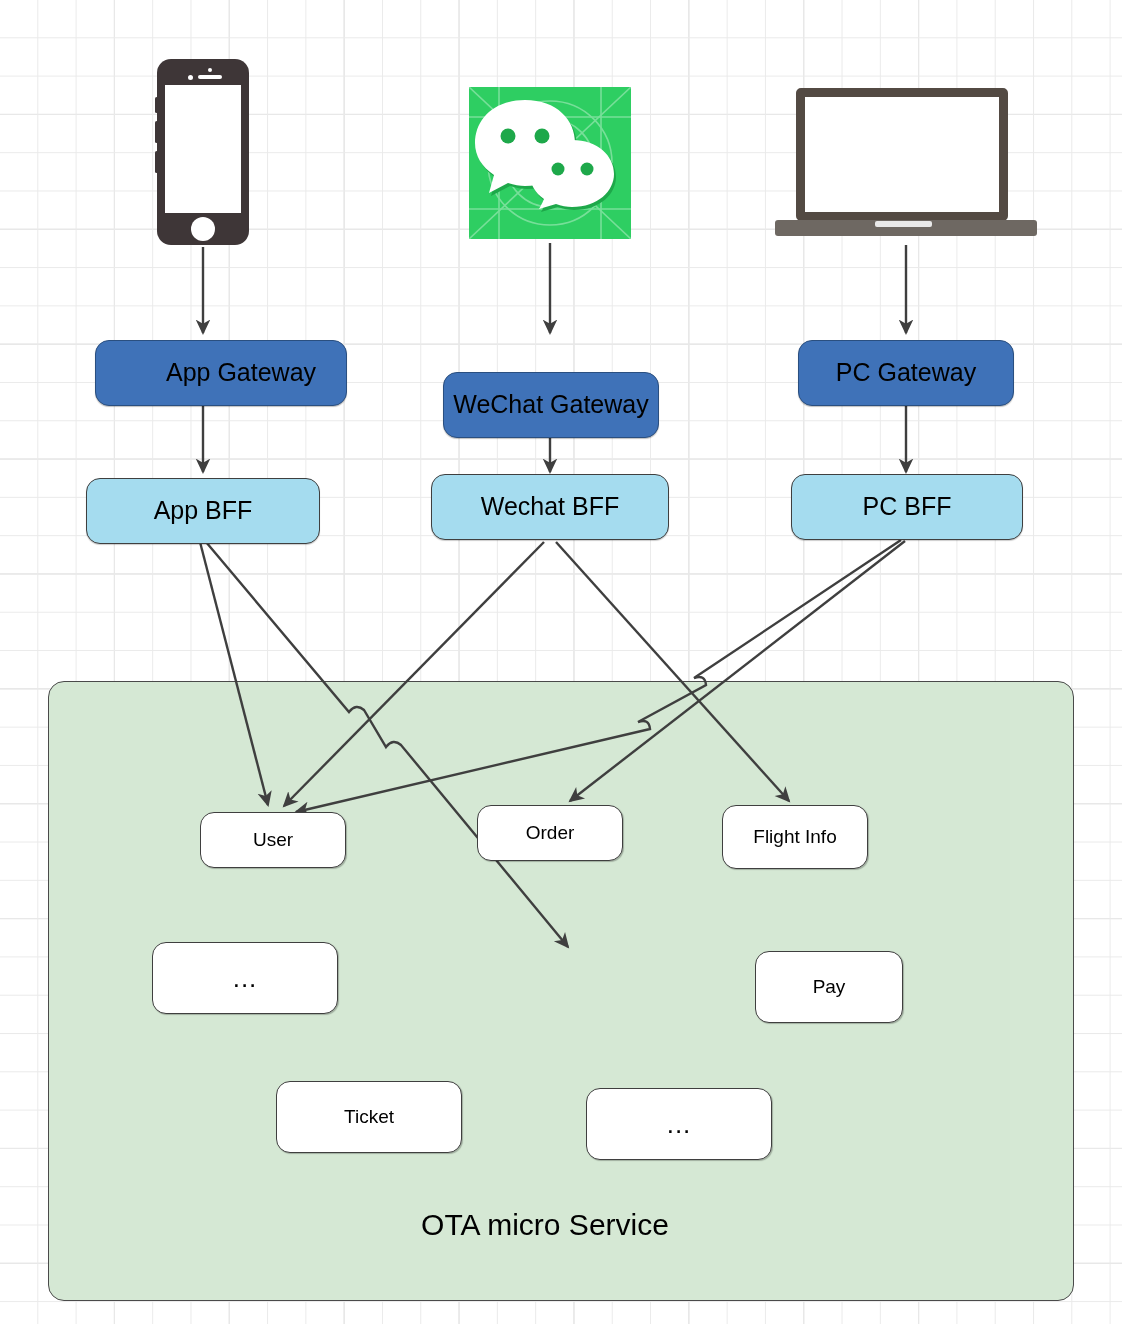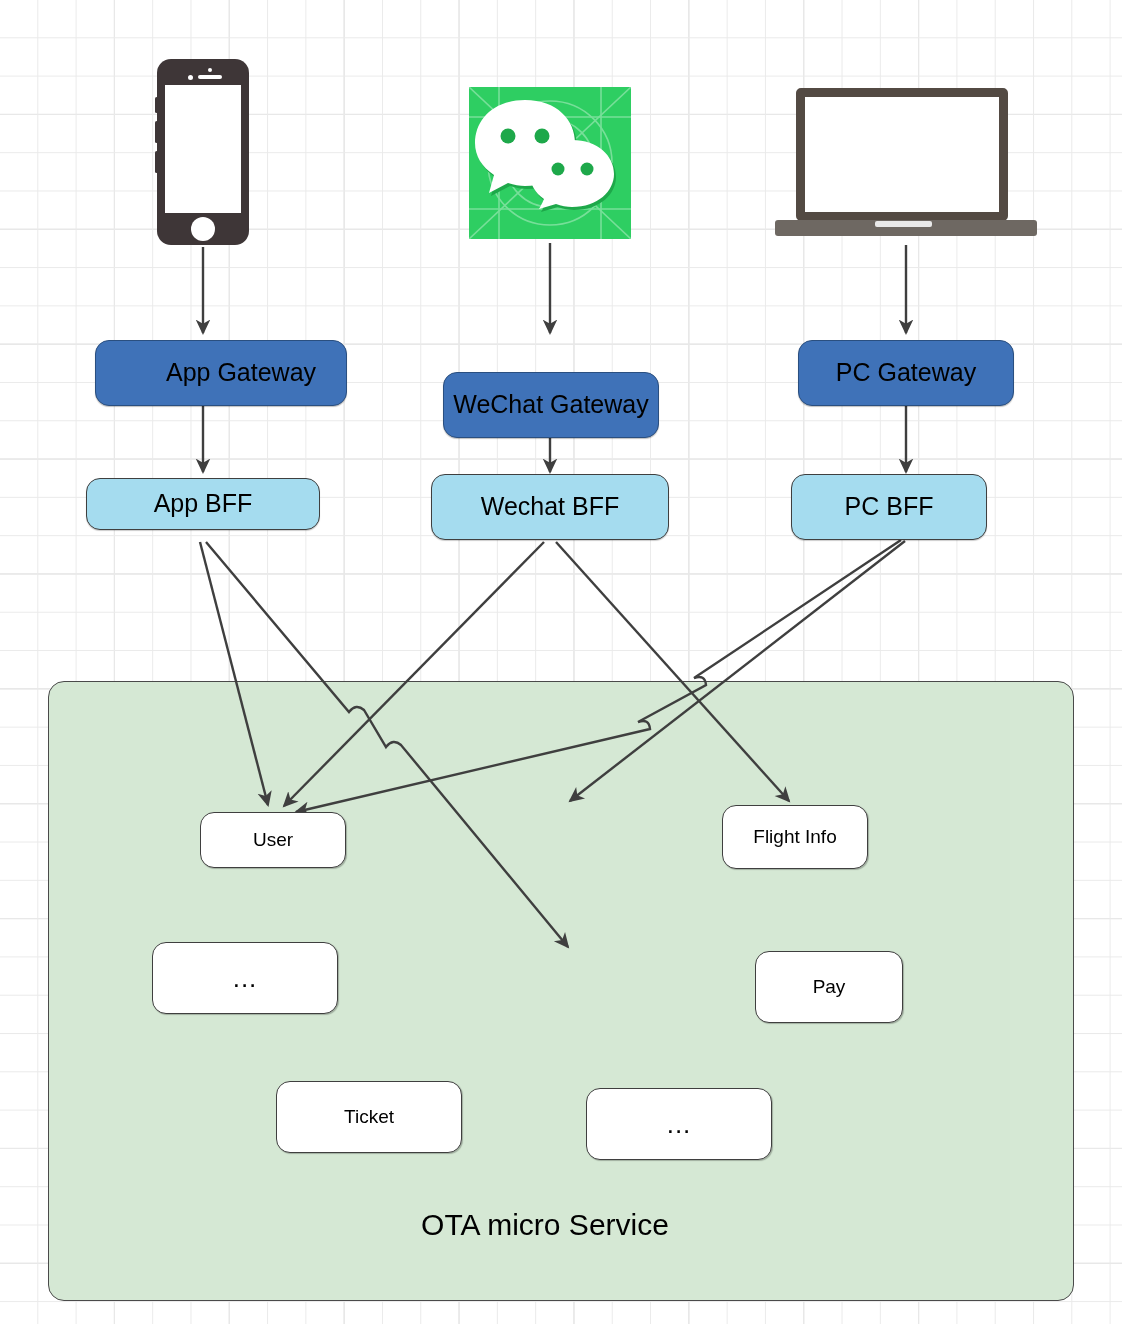--- a/index.html
+++ b/index.html
@@ -216,33 +216,36 @@
   <div class="node gw" style="left:95px;top:340px;width:252px;height:66px;padding-left:40px;">
     <span>App Gateway</span>
   </div>
   <div class="node gw" style="left:443px;top:340px;width:216px;height:66px;margin-top:32px;">
     <span>WeChat Gateway</span>
   </div>
   <div class="node gw" style="left:798px;top:340px;width:216px;height:66px;">
     <span>PC Gateway</span>
   </div>
 
-  <div class="node bff" style="left:86px;top:478px;width:234px;height:52px;">
+  <div class="node bff" style="left:86px;top:478px;width:234px;height:66px;">
     <span>App BFF</span>
   </div>
   <div class="node bff" style="left:431px;top:474px;width:238px;height:66px;">
     <span>Wechat BFF</span>
   </div>
-  <div class="node bff" style="left:791px;top:474px;width:196px;height:66px;align-items:center;">
+  <div class="node bff" style="left:791px;top:474px;width:232px;height:66px;align-items:center;">
     <span>PC BFF</span>
   </div>
 
   <div class="node svc" style="left:200px;top:812px;width:146px;height:56px;">
     <span>User</span>
   </div>
+  <div class="node svc" style="left:477px;top:805px;width:146px;height:56px;">
+    <span>Order</span>
+  </div>
   <div class="node svc" style="left:722px;top:805px;width:146px;height:64px;">
     <span>Flight Info</span>
   </div>
 
   <div class="node svc dots" style="left:152px;top:942px;width:186px;height:72px;">
     <span>...</span>
   </div>
   <div class="node svc" style="left:755px;top:951px;width:148px;height:72px;">
     <span>Pay</span>
   </div>

